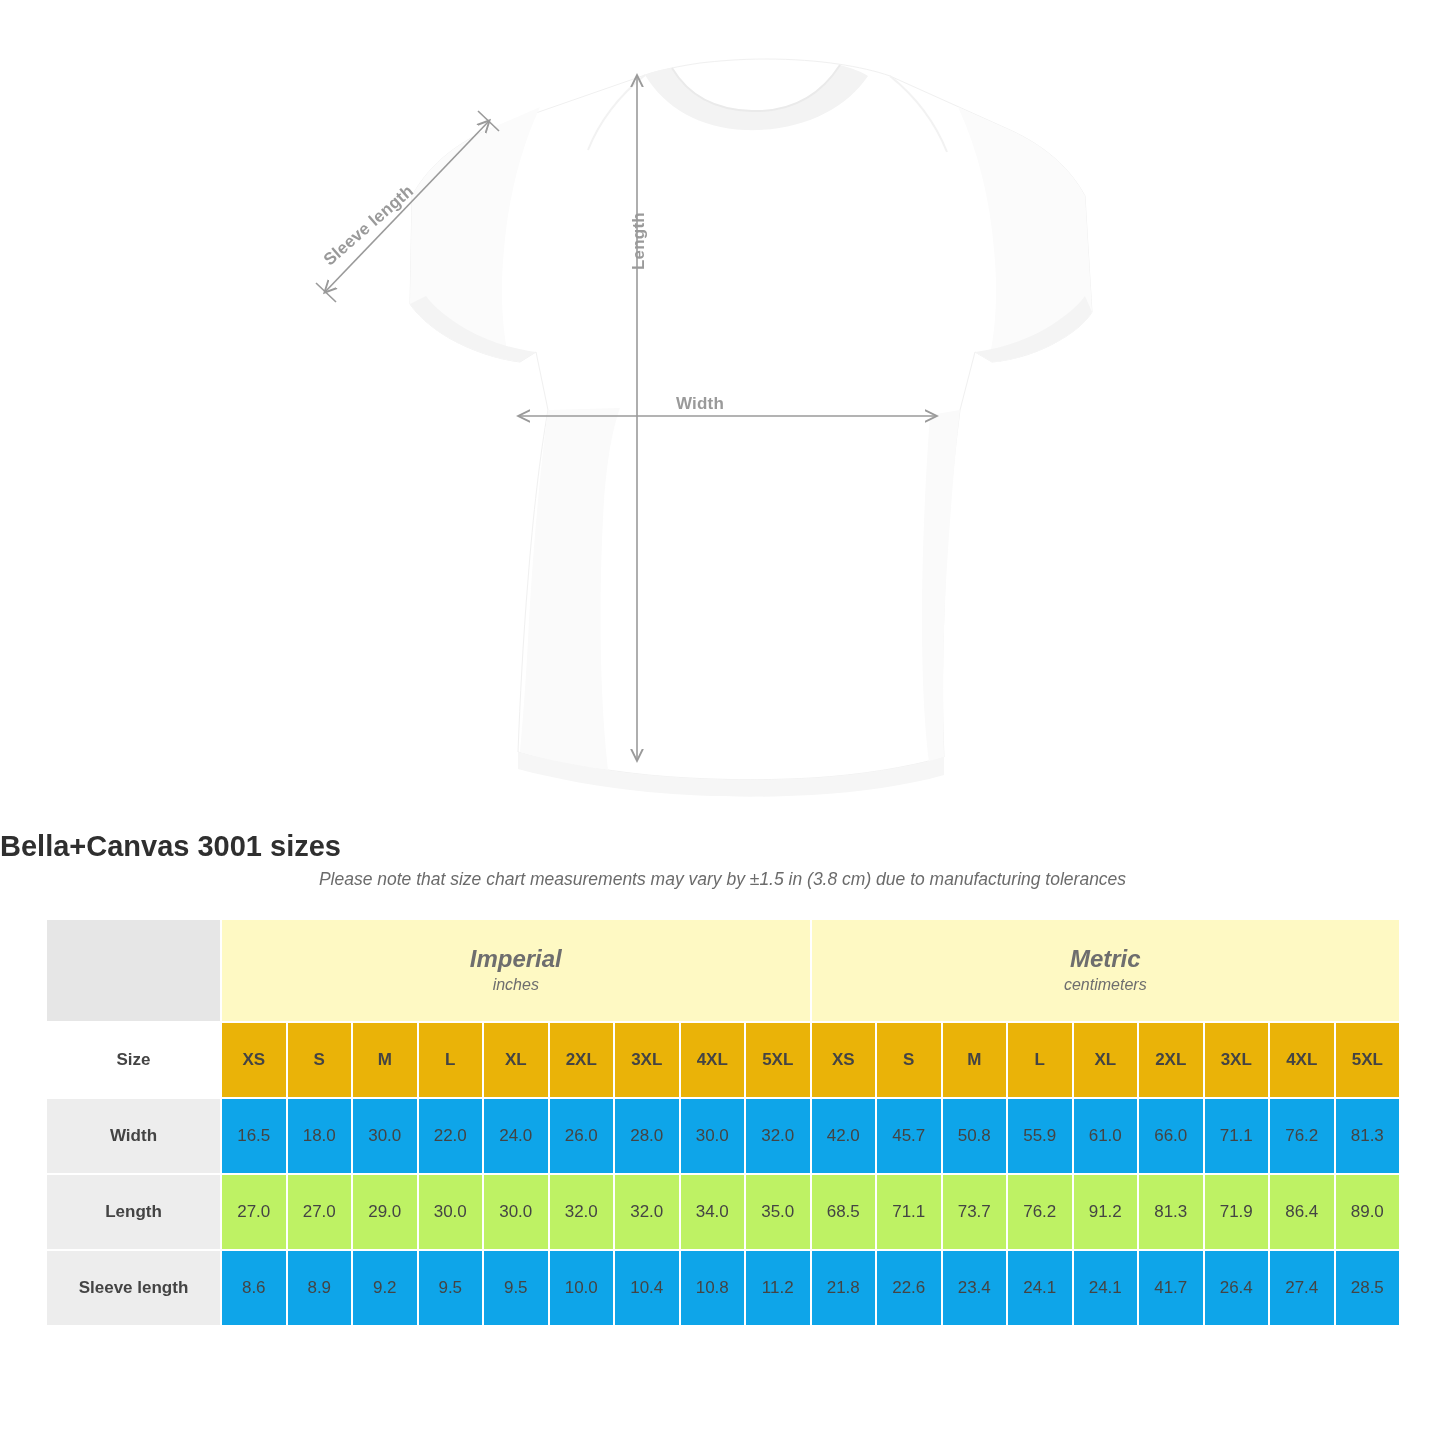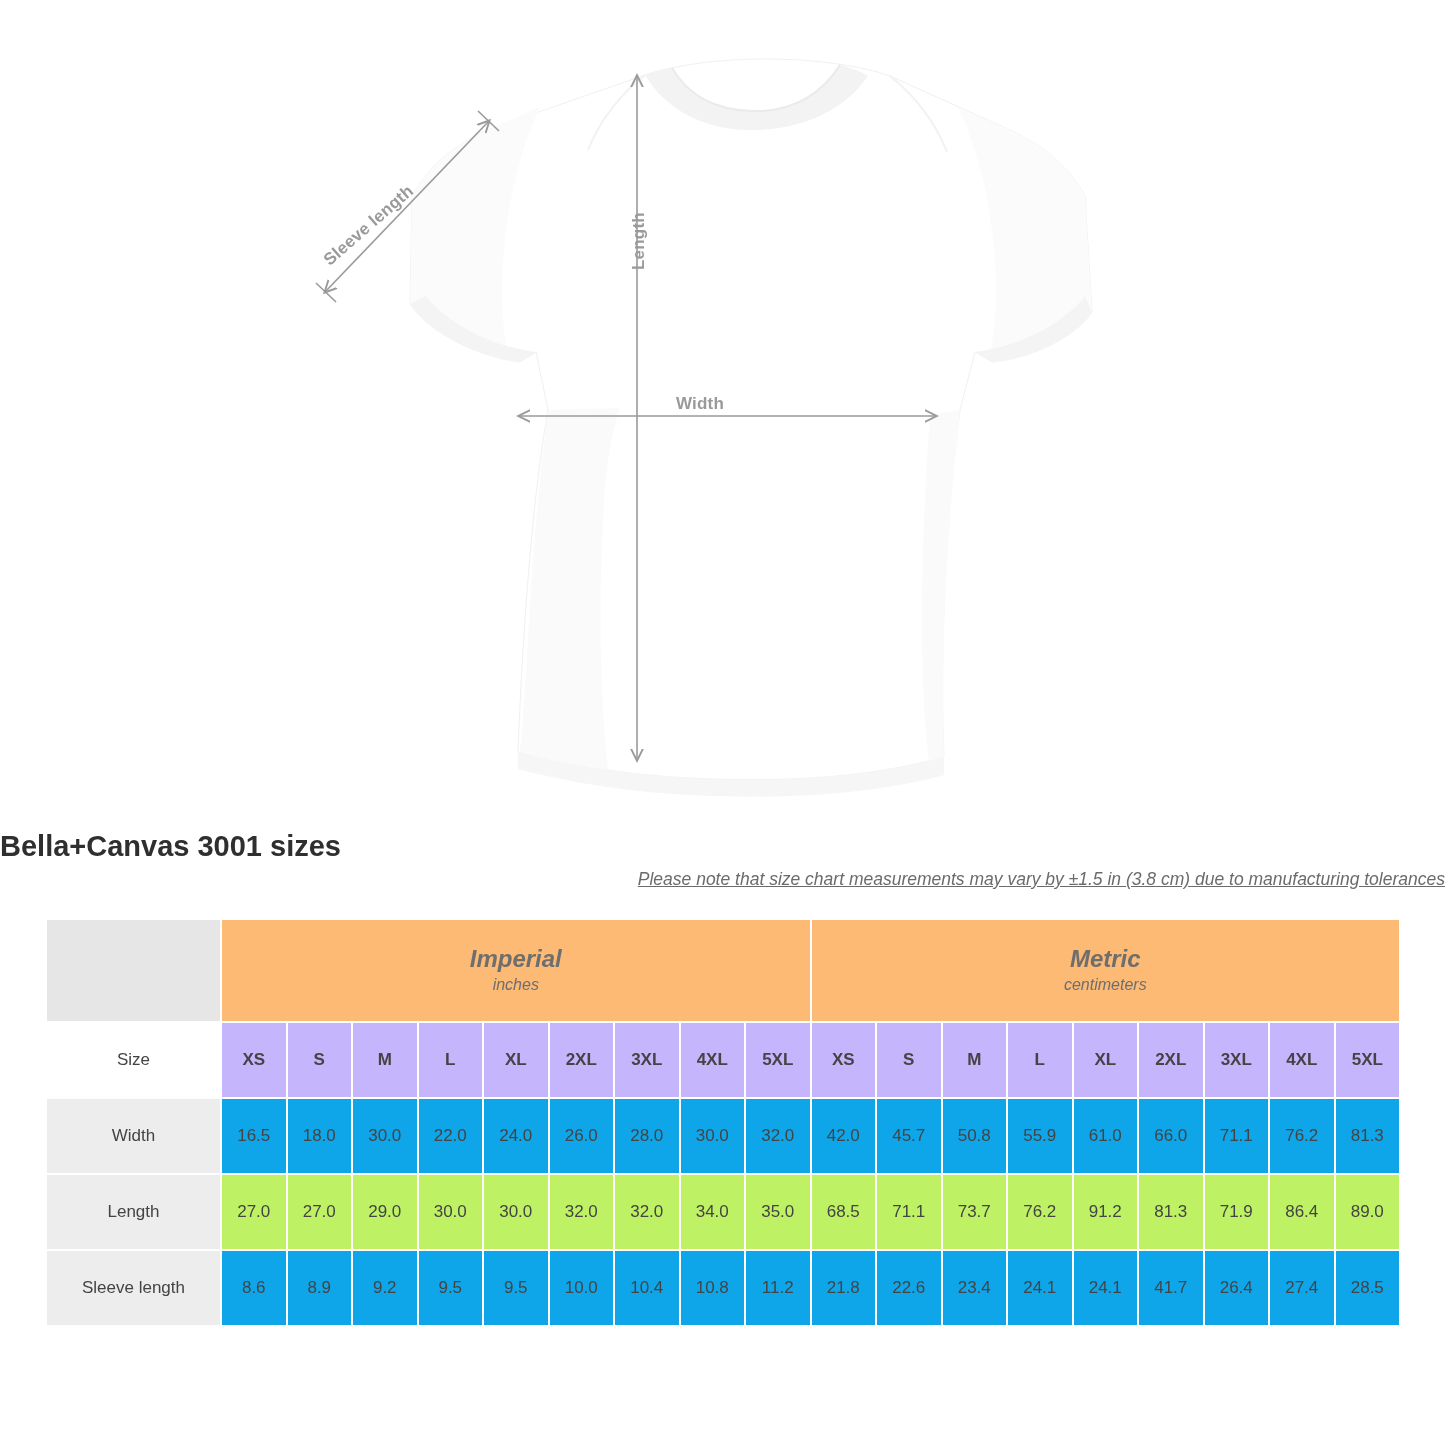--- a/index.html
+++ b/index.html
@@ -60,74 +60,73 @@
   
   .chart-title {
     text-align: left;
     font-size: 29px;
     font-weight: bold;
     color: #2f2f2f;
     margin: 0;
     padding: 0 0 6px 0;
   }
   .chart-note {
-    text-align: right;
+    text-align: center;
     font-size: 17.5px;
     font-style: italic;
     color: #6b6b6b;
     margin: 0 0 28px 0;
-    text-decoration: underline;
   }
 
   
   .table-wrap {
     padding: 0 45px;
   }
   table.sizes {
     border-collapse: collapse;
     width: 1355px;
     table-layout: fixed;
   }
   table.sizes td, table.sizes th {
     border: 2px solid #ffffff;
     text-align: center;
     vertical-align: middle;
     font-size: 17px;
     color: #444444;
     height: 72px;
   }
   .unit-head {
-    background: #fdba74;
+    background: #fef9c3;
     height: 103px;
   }
   .unit-head .unit-name {
     font-size: 24px;
     font-weight: bold;
     font-style: italic;
     color: #6e6e6e;
     line-height: 1.25;
   }
   .unit-head .unit-sub {
     font-size: 16px;
     font-style: italic;
     color: #6e6e6e;
     line-height: 1.4;
   }
   .rowhead {
     background: #ededed;
-    font-weight: normal;
+    font-weight: bold;
     color: #3b3b3b;
     font-size: 18px;
     width: 175px;
   }
   .rowhead.size-head {
     background: #ffffff;
   }
   td.sizecol {
-    background: #c4b5fd;
+    background: #eab308;
     font-weight: bold;
     font-size: 18px;
     color: #3b3b3b;
   }
   tr.band-light td.val { background: #0ea5e9; }
   tr.band-white td.val { background: #bef264; }
   td.val { font-size: 17px; color: #464646; }
   .corner-blank { background: #e6e6e6; }
 </style>
 </head>

